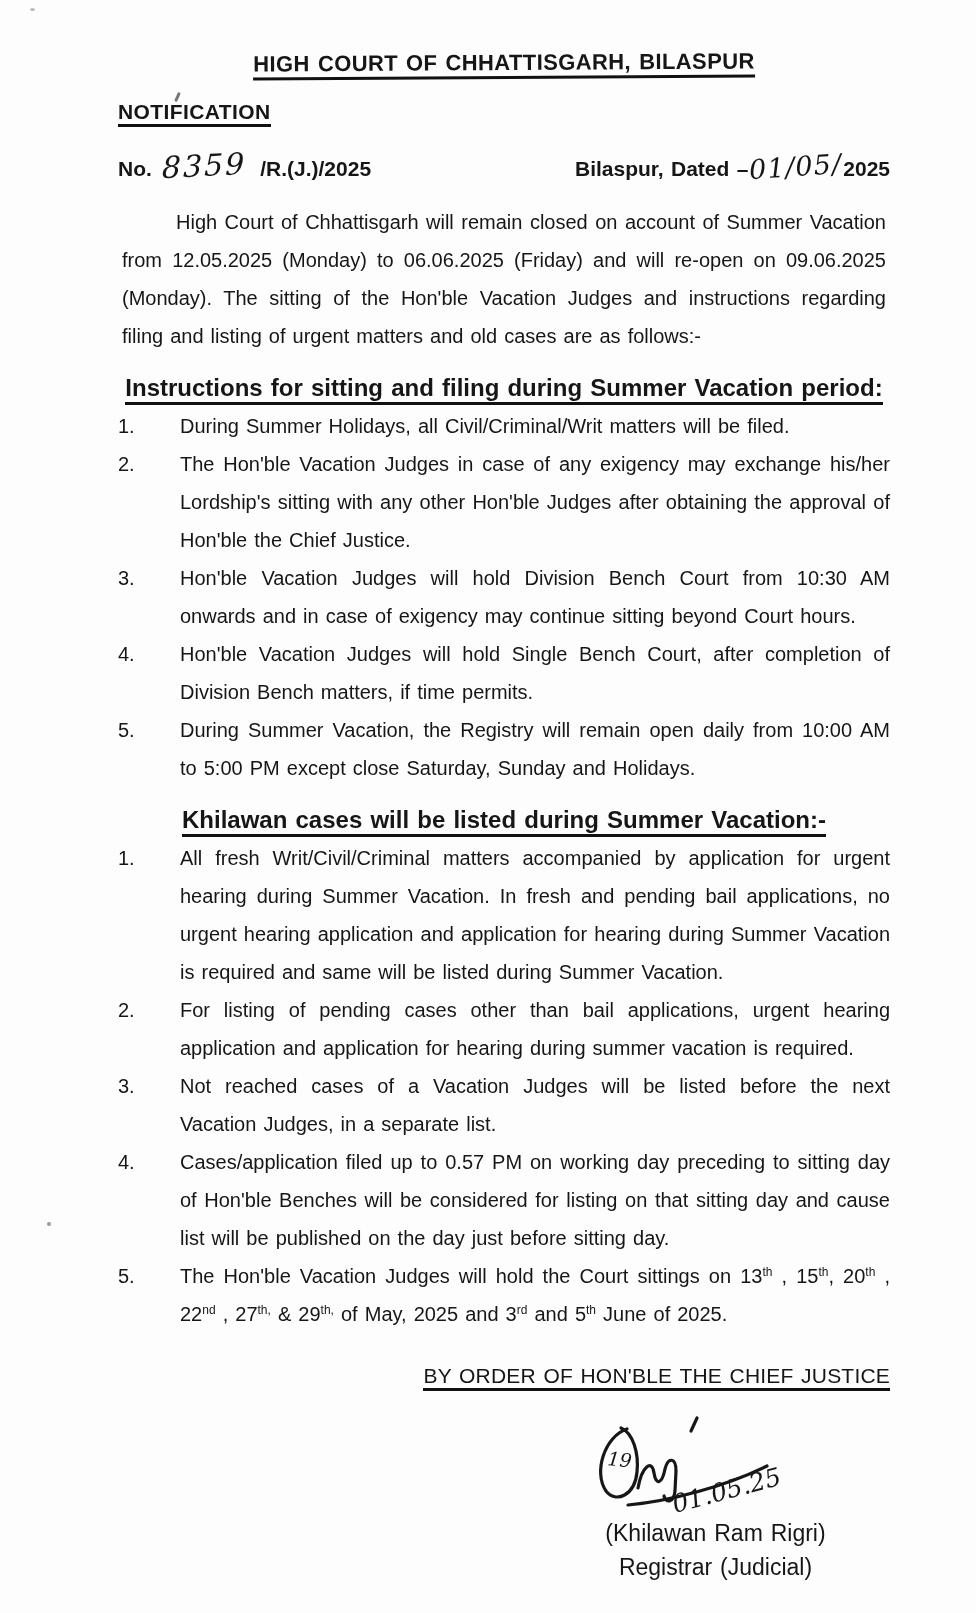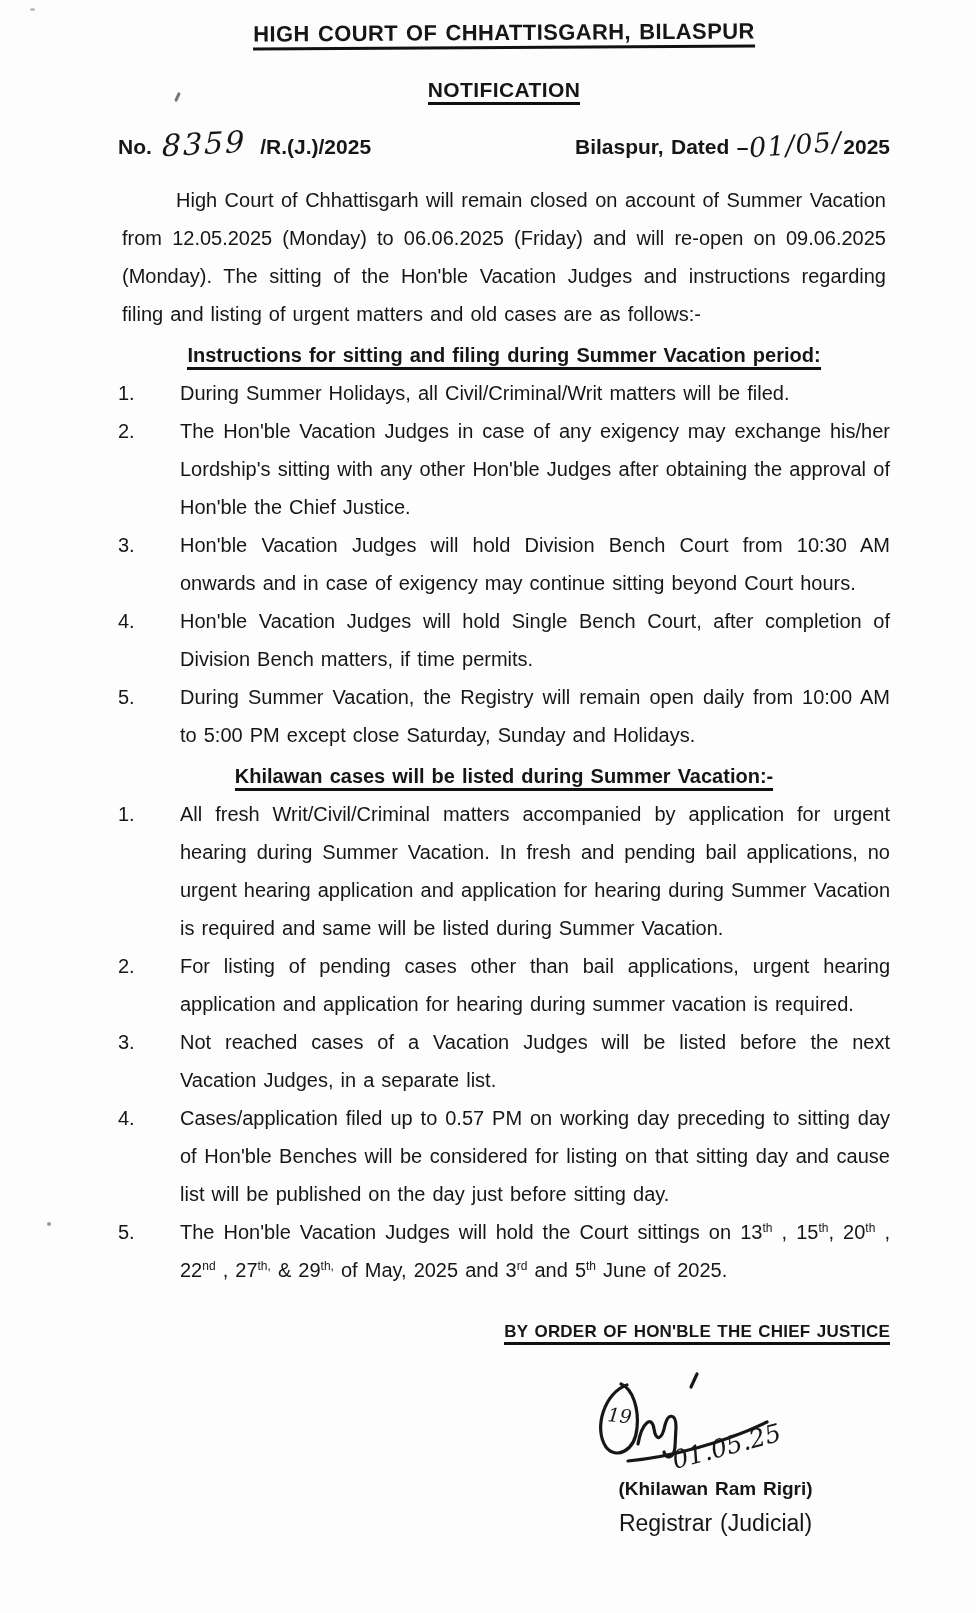--- a/index.html
+++ b/index.html
@@ -1,36 +1,36 @@
 <!DOCTYPE html>
 <html><head>
 <meta charset="utf-8">
 <style>
   html,body{margin:0;padding:0;background:#e8e8e8;}
   .doc{
     position:relative;
     width:976px;height:1613px;
     box-sizing:border-box;
     margin:0 auto;
-    padding:20px 86px 0 118px;
+    padding:50px 86px 0 118px;
     background:#fdfdfd;
     color:#161616;
     font-family:"Liberation Sans", sans-serif;
     font-size:20px;
     overflow:hidden;
     word-spacing:1.5px;
   }
   .u{border-bottom:3px solid #111;padding-bottom:1px;}
   .title{
     margin:0;text-align:center;
     font-size:22px;font-weight:bold;letter-spacing:.4px;
     transform:rotate(-.35deg);
   }
   .subtitle{
-    margin:32px 0 0;text-align:center;
+    margin:24px 0 0;
     font-size:21px;font-weight:bold;letter-spacing:.4px;
   }
   .refrow{
     margin-top:24px;
     display:flex;justify-content:space-between;align-items:baseline;
     font-weight:bold;font-size:21px;
   }
   .hand{
     font-family:"DejaVu Serif", serif;
     font-style:italic;font-weight:normal;
@@ -49,43 +49,43 @@
     letter-spacing:1px;
   }
   .intro{
     margin:20px 4px 0;
     line-height:38px;
     text-align:justify;
     text-indent:54px;
   }
   .sec-heading{
     line-height:38px;
-    margin-top:3px;
+    margin-top:14px;
     text-align:center;
     font-weight:bold;
-    font-size:20px;
+    font-size:24px;
   }
   .list{margin:0;}
   .li{display:flex;line-height:38px;}
   .num{width:62px;flex:none;}
   .txt{flex:1;text-align:justify;}
   .sup{font-size:12px;vertical-align:7px;line-height:0;}
   .order{
     margin-top:24px;
     text-align:right;
-    font-weight:bold;font-size:17px;line-height:38px;
+    font-weight:normal;font-size:21px;line-height:38px;
     letter-spacing:.2px;
   }
   .sigblock{
     margin:14px 2px 0 auto;
     width:345px;
     text-align:center;
   }
   .sigscribble{display:block;margin:0 0 -10px 28px;}
-  .signame{font-weight:bold;font-size:19px;line-height:32px;}
+  .signame{font-weight:normal;font-size:23px;line-height:32px;}
   .sigrole{font-weight:normal;font-size:23px;line-height:36px;}
   .speck{position:absolute;background:#8a8a8a;border-radius:50%;}
   .speck.s1{left:176px;top:92px;width:3px;height:10px;transform:rotate(24deg);border-radius:2px;background:#777;}
   .speck.s2{left:47px;top:1222px;width:4px;height:4px;background:#999;}
   .speck.s3{left:30px;top:8px;width:5px;height:3px;background:#bbb;}
 </style>
 </head>
 <body>
 
 <div class="doc">

